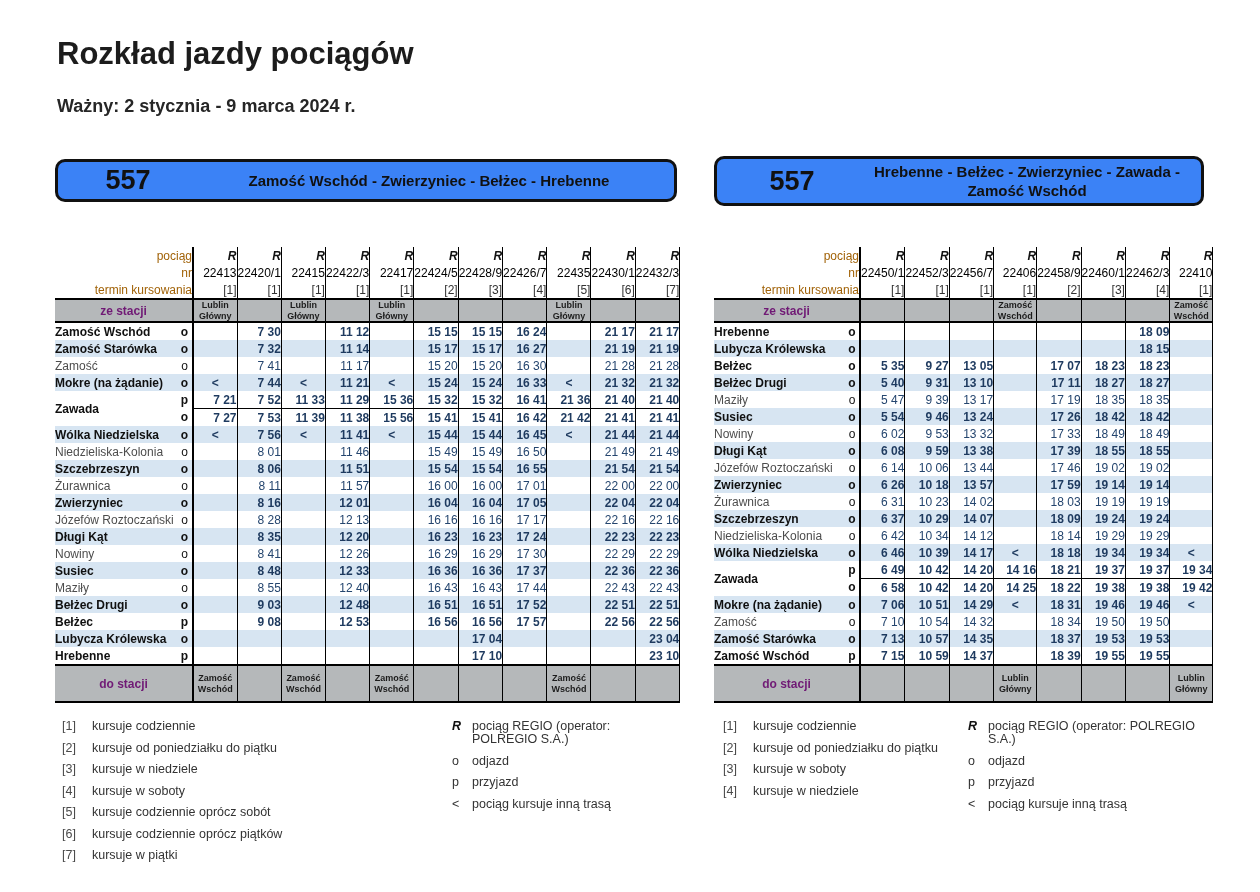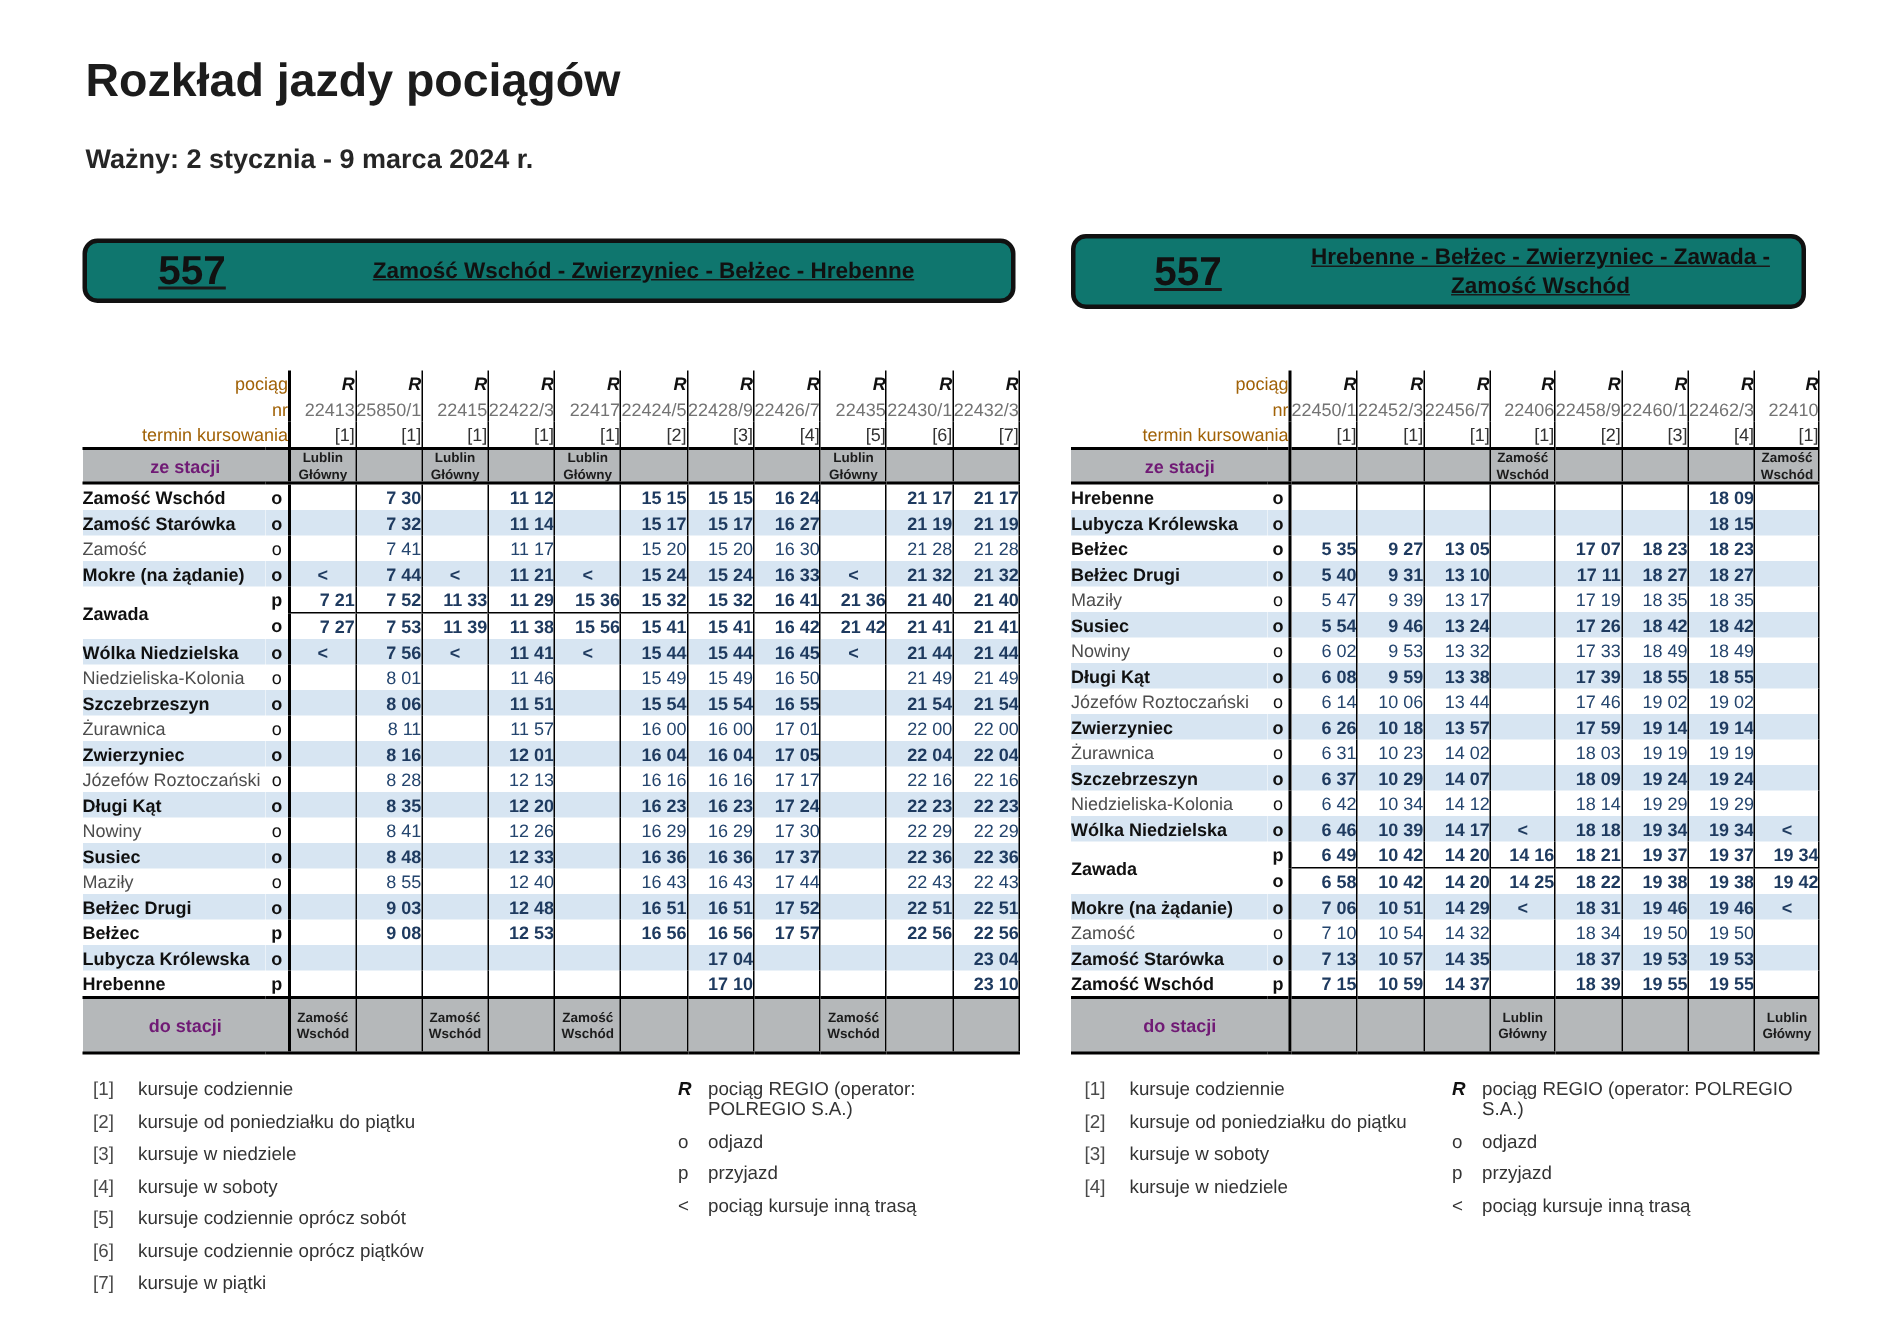--- a/index.html
+++ b/index.html
@@ -5,36 +5,36 @@
   html,body{margin:0;padding:0;}
   body{
     width:1260px;height:892px;background:#ffffff;position:relative;
     font-family:"Liberation Sans", sans-serif;color:#1a1a1a;overflow:hidden;
   }
   .abs{position:absolute;}
   
   #page-title{left:57px;top:36px;font-size:31px;font-weight:bold;color:#1c1c1c;letter-spacing:0px;}
   #validity{left:57px;top:96px;font-size:18px;font-weight:bold;color:#262626;}
   
-  .route-box{border:3px solid #111;border-radius:10px;display:flex;align-items:center;background:#0f766e;box-sizing:border-box;text-decoration:underline;}
+  .route-box{border:3px solid #111;border-radius:10px;display:flex;align-items:center;background:#3b82f6;box-sizing:border-box;}
   #route-box-left{left:55px;top:159px;width:622px;height:43px;}
   #route-box-right{left:714px;top:156px;width:490px;height:50px;}
   .route-number{width:140px;text-align:center;font-size:27px;font-weight:bold;color:#111;}
   #route-box-right .route-number{width:150px;}
   .route-title{flex:1;text-align:center;font-size:15px;font-weight:bold;color:#111;line-height:19px;padding-right:14px;}
   
   .tt-wrap{top:247px;}
   #table-left{left:55px;}
   #table-right{left:714px;}
   table.tt{border-collapse:collapse;table-layout:fixed;}
   table.tt td{padding:0;height:17px;font-size:12px;white-space:nowrap;overflow:hidden;vertical-align:middle;}
   .hdr-row td{height:16px;}
   .hdr-label{text-align:right;padding-right:5px;color:#a16207;font-size:12.5px;}
   .train-cat{font-weight:bold;font-style:italic;text-align:right;padding-right:7px;font-size:12.5px;color:#111;}
-  .train-nr{text-align:right;padding-right:4px;font-size:10.5px;color:#737373;}
+  .train-nr{text-align:right;padding-right:4px;font-size:10.5px;color:#000000;}
   .train-note{text-align:right;padding-right:12px;font-size:10.5px;color:#333;}
   .tcol{border-left:1.2px solid #000;}
   .tfirst{border-left:2.5px solid #000;}
   .tlast{border-right:1px solid #000;}
   .band-row td{background:#b5b8ba;border-top:2.2px solid #000;border-bottom:2.2px solid #000;height:38px;}
   .band-row.bottom td{height:35px;}
   .band-label{text-align:center;padding-right:6px;font-weight:bold;font-size:12.5px;color:#701a75;margin-top:32px;}
   .band-sta{text-align:center;margin-left:20px;}
   .band-line{font-size:9px;line-height:10.5px;font-weight:bold;color:#1c1c1c;text-align:center;}
   .station{text-align:left;padding-left:3px;font-size:12px;font-weight:bold;color:#101010;}
@@ -108,21 +108,21 @@
           <td class="train-cat tcol">R</td>
           <td class="train-cat tcol">R</td>
           <td class="train-cat tcol">R</td>
           <td class="train-cat tcol">R</td>
           <td class="train-cat tcol">R</td>
           <td class="train-cat tcol tlast">R</td>
         </tr>
         <tr class="hdr-row">
           <td class="hdr-label" colspan="2">nr</td>
           <td class="train-nr tcol tfirst">22413</td>
-          <td class="train-nr tcol">25850/1</td>
+          <td class="train-nr tcol">22420/1</td>
           <td class="train-nr tcol">22415</td>
           <td class="train-nr tcol">22422/3</td>
           <td class="train-nr tcol">22417</td>
           <td class="train-nr tcol">22424/5</td>
           <td class="train-nr tcol">22428/9</td>
           <td class="train-nr tcol">22426/7</td>
           <td class="train-nr tcol">22435</td>
           <td class="train-nr tcol">22430/1</td>
           <td class="train-nr tcol tlast">22432/3</td>
         </tr>

